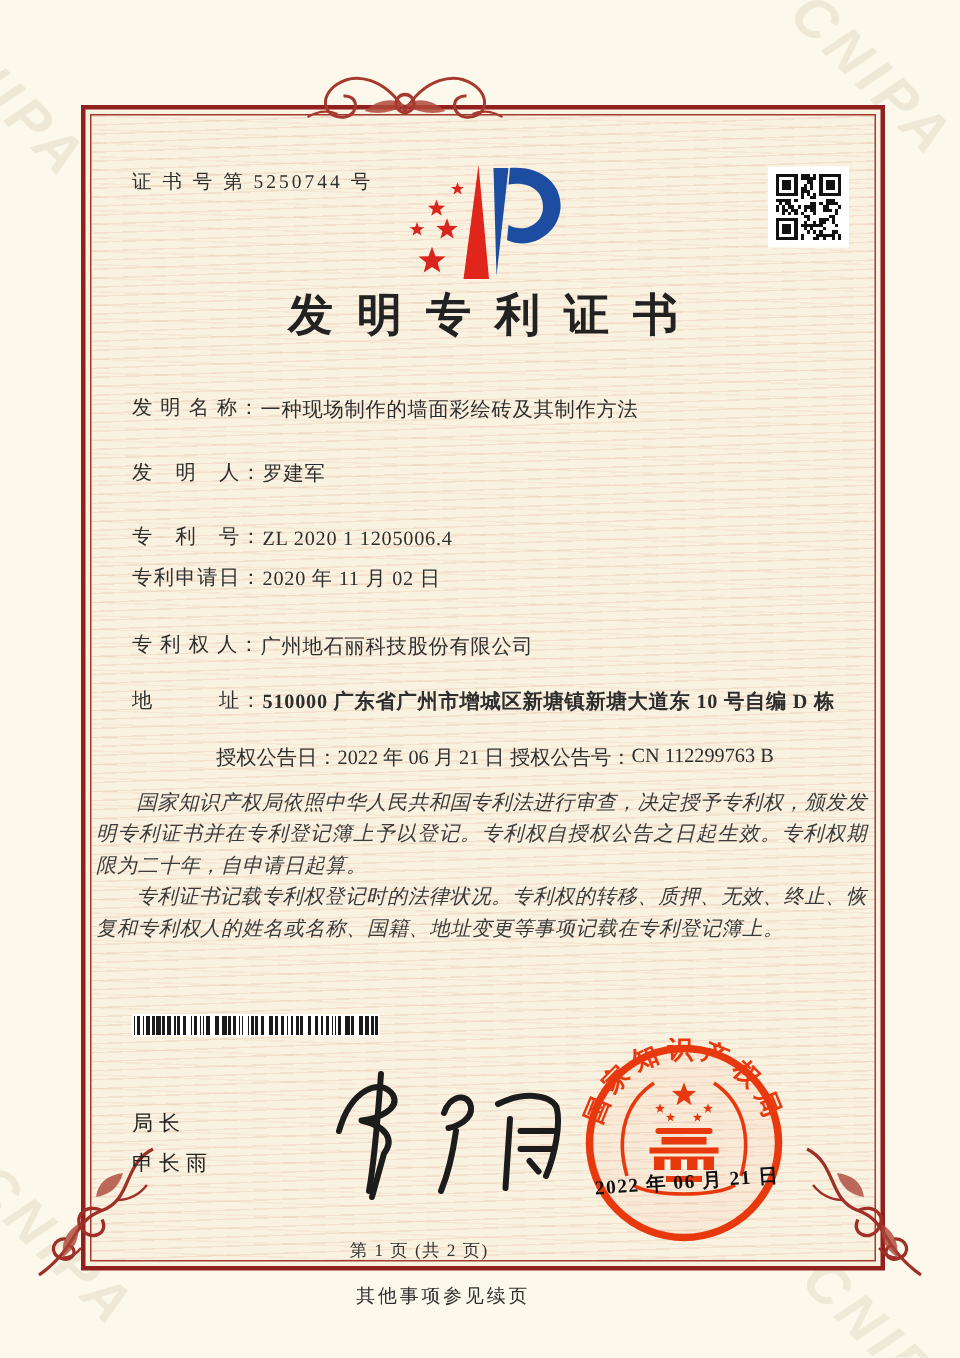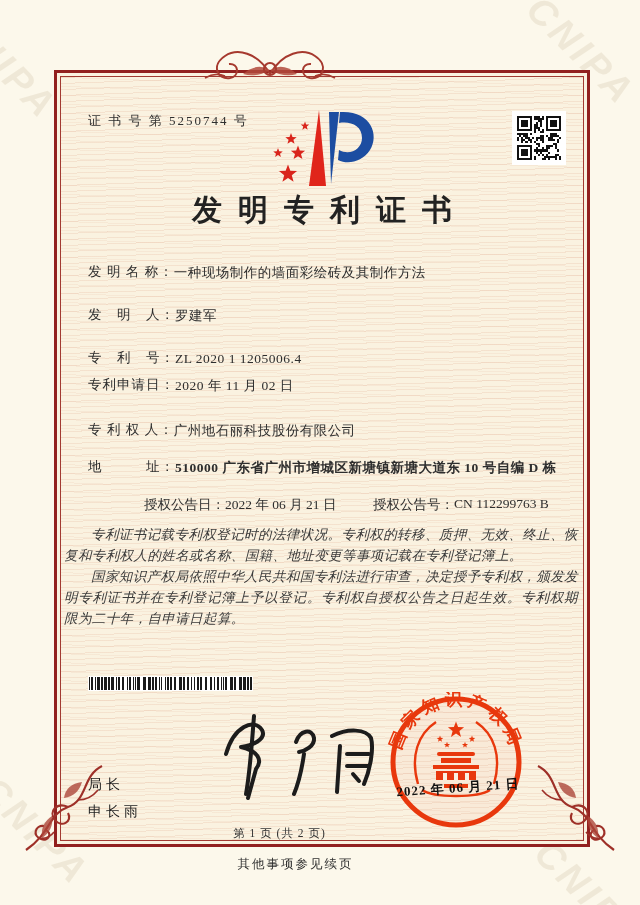--- a/index.html
+++ b/index.html
@@ -52,32 +52,32 @@
   .logo{position:absolute;left:252px;top:96px;}
   .qr{position:absolute;left:512px;top:111px;background:#fff;padding:1px;}
 
   .field-row{position:absolute;left:88px;display:flex;align-items:flex-start;
     font-size:13.5px;color:#2e2e2e;}
   .field-row .lbl{display:inline-block;min-width:82px;letter-spacing:1px;white-space:pre;}
   .field-row .val{display:inline-block;max-width:400px;line-height:20px;letter-spacing:.5px;}
   .dualrow{position:absolute;left:0;top:496px;width:640px;font-size:13.5px;color:#2e2e2e;}
   .dualrow .grp{position:absolute;display:flex;white-space:pre;}
   .dualrow .g1{left:100px;margin-left:44px;}
-  .dualrow .g2{left:340px;margin-left:33px;}
+  .dualrow .g2{left:340px;}
 
   .paras{
     position:absolute;left:64px;top:524px;width:514px;
     font-size:13.5px;line-height:21px;color:#3a3a3a;
     font-style:italic;letter-spacing:.4px;text-align:justify;
   }
   .paras p{margin:0;text-indent:2em;}
 
   .barcode{position:absolute;left:88px;top:676px;}
 
-  .signer{position:absolute;left:88px;font-size:14px;letter-spacing:4px;color:#222;margin-top:36px;}
+  .signer{position:absolute;left:88px;font-size:14px;letter-spacing:4px;color:#222;}
   .signer.t1{top:740px;}
   .signer.t2{top:767px;}
   .signature{position:absolute;left:200px;top:702px;}
 
   .seal{position:absolute;left:386px;top:692px;}
   .seal-date{
     position:absolute;left:383px;top:779px;width:150px;text-align:center;
     font-size:13px;font-weight:bold;color:#111;letter-spacing:1px;
     transform:rotate(-4deg);
   }
@@ -319,22 +319,22 @@
       <span class="lbl">授权公告日：</span>
       <span class="val">2022 年 06 月 21 日</span>
     </div>
     <div class="grp g2">
       <span class="lbl" style="min-width:0;">授权公告号：</span>
       <span class="val">CN 112299763 B</span>
     </div>
   </div>
 
   <div class="paras">
+    <p>国家知识产权局依照中华人民共和国专利法进行审查，决定授予专利权，颁发发明专利证书并在专利登记簿上予以登记。专利权自授权公告之日起生效。专利权期限为二十年，自申请日起算。</p>
     <p>专利证书记载专利权登记时的法律状况。专利权的转移、质押、无效、终止、恢复和专利权人的姓名或名称、国籍、地址变更等事项记载在专利登记簿上。</p>
-    <p>国家知识产权局依照中华人民共和国专利法进行审查，决定授予专利权，颁发发明专利证书并在专利登记簿上予以登记。专利权自授权公告之日起生效。专利权期限为二十年，自申请日起算。</p>
   </div>
 
   <svg class="barcode" width="165" height="15" viewBox="0 0 165 15" shape-rendering="crispEdges">
     <rect width="165" height="15" fill="#ffffff"></rect>
     <g id="barcode-bars" fill="#1a1a1a">
         <rect x="1" y="1" width="1" height="13"></rect>
         <rect x="3" y="1" width="2" height="13"></rect>
         <rect x="7" y="1" width="1" height="13"></rect>
         <rect x="9" y="1" width="3" height="13"></rect>
         <rect x="13" y="1" width="2" height="13"></rect>

